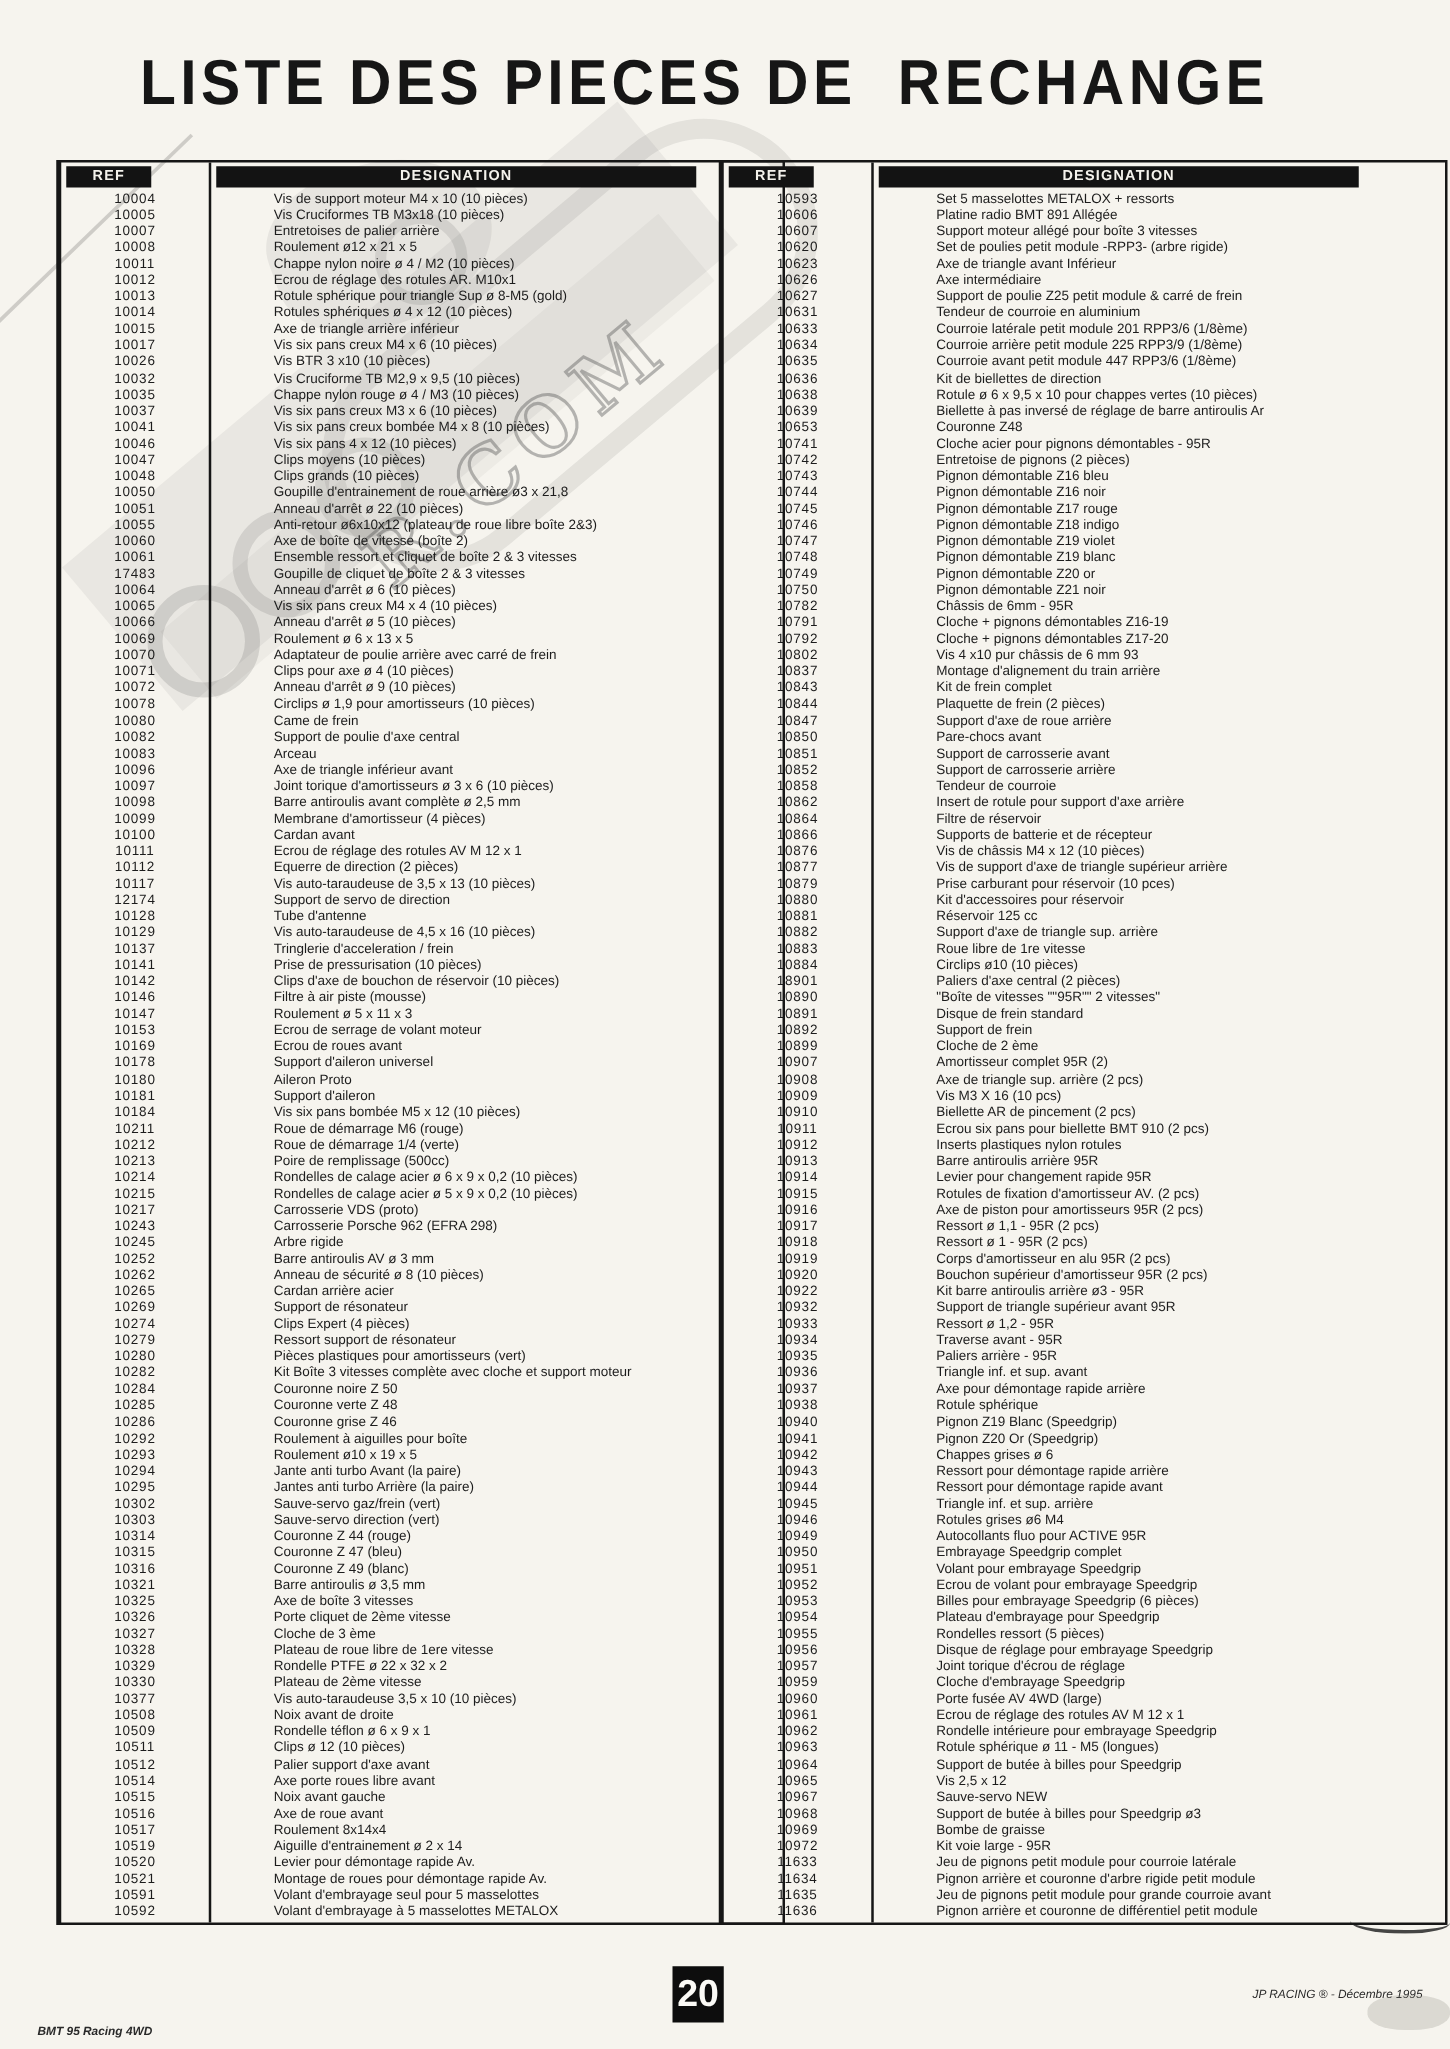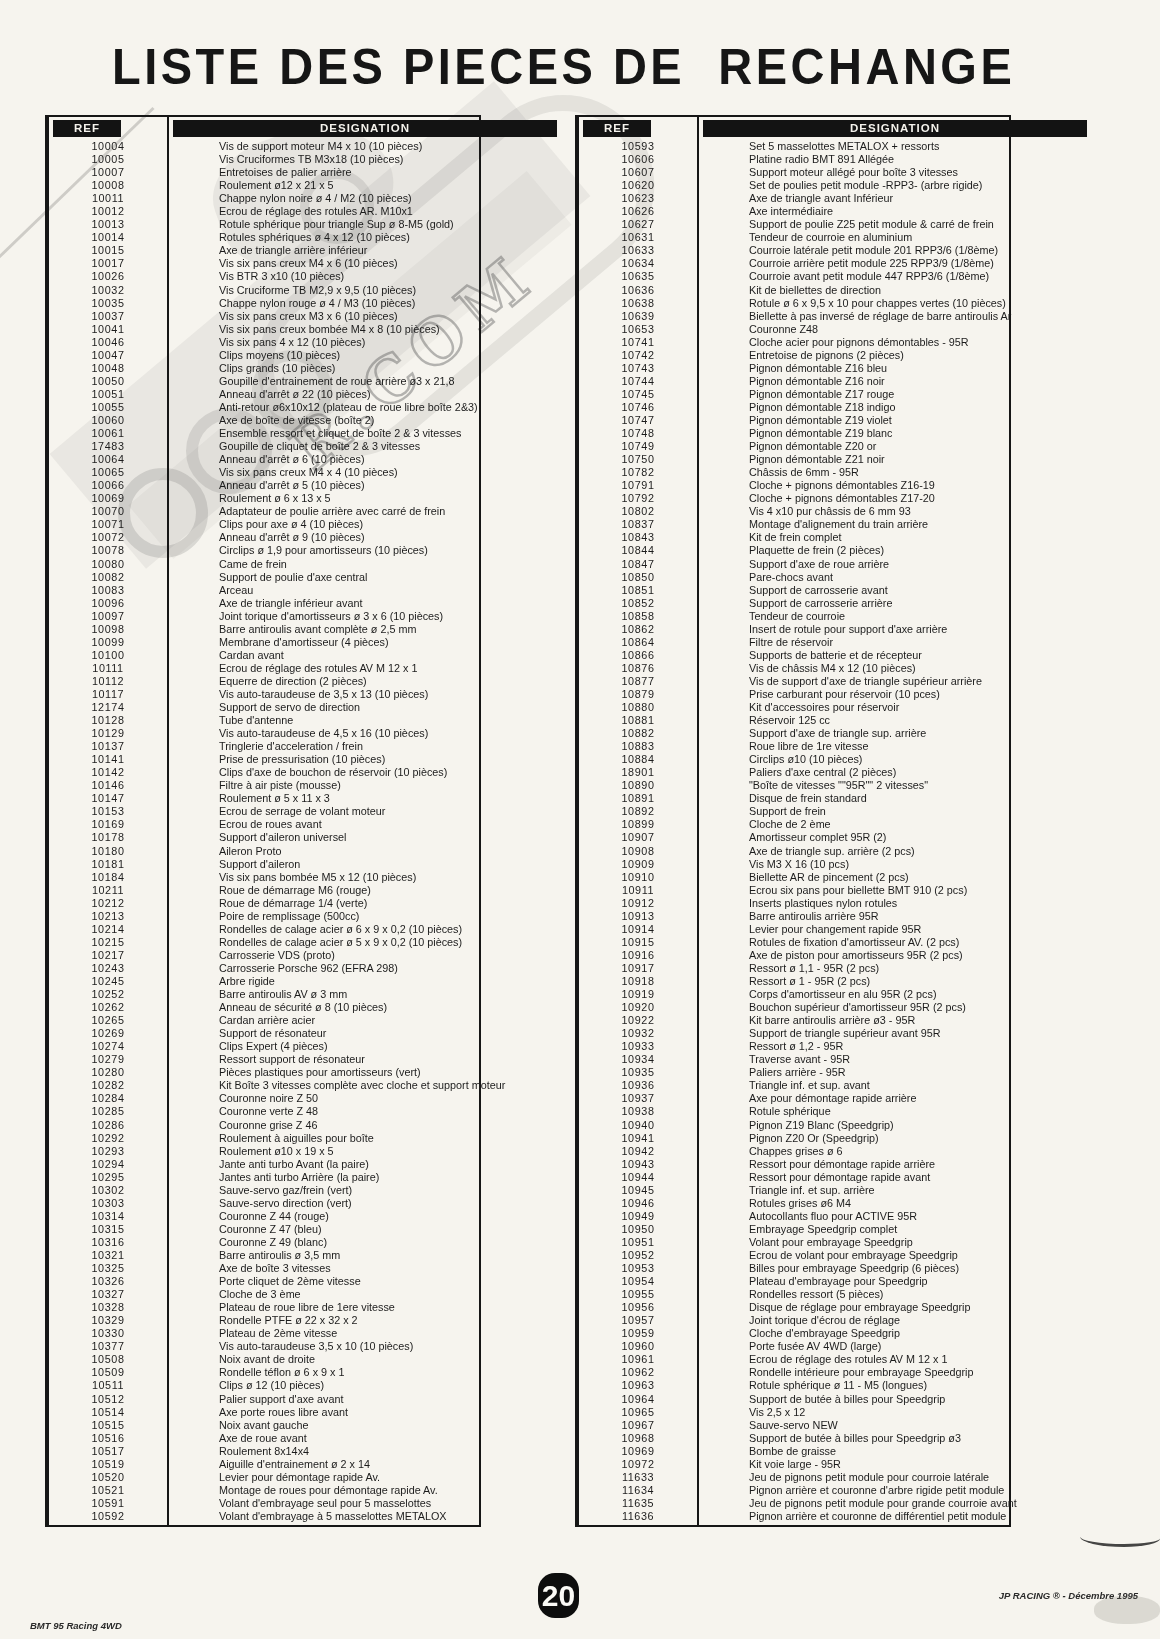--- a/index.html
+++ b/index.html
@@ -47,21 +47,21 @@
     left:300px;top:420px;
     font-family:"DejaVu Serif", serif;
     font-size:62px;font-weight:bold;letter-spacing:10px;
     color:transparent;-webkit-text-stroke:2.5px rgba(80,80,80,0.40);
     text-shadow:none;
     transform:rotate(-40deg);transform-origin:left center;
     white-space:nowrap;
   }
   
   .ptable{
-    position:absolute;top:115px;width:436px;height:1412px;
+    position:absolute;top:128px;width:583px;height:1412px;
     border:2px solid #161616;border-left:4px solid #161616;
     box-sizing:border-box;
   }
   .ptable.left{left:45px;}
   .ptable.right{left:575px;}
   .divider{position:absolute;top:0;bottom:0;left:118px;width:2px;background:#161616;}
   .hbox{
     position:absolute;top:3px;height:17px;background:#131313;color:#f4f2ec;
     font-weight:bold;font-size:11.5px;text-align:center;line-height:17px;
     letter-spacing:1px;
@@ -70,23 +70,23 @@
   .hdes{left:124px;width:384px;}
   .rows{position:absolute;top:23px;left:0;right:0;}
   .trow{display:flex;height:13.05px;font-size:10.8px;line-height:13.05px;white-space:nowrap;}
   .tref{width:118px;text-align:center;flex:none;letter-spacing:0.6px;}
   .tdes{padding-left:52px;flex:1;overflow:visible;}
   
   .footer-left{position:absolute;left:30px;top:1588px;font-size:9.5px;font-weight:bold;font-style:italic;color:#2a2a2a;margin-top:32px;}
   .page-badge{
     position:absolute;left:538px;top:1573px;width:41px;height:45px;
     background:#0d0d0d;color:#fbfaf6;font-size:30px;font-weight:bold;
-    text-align:center;line-height:45px;border-radius:17px;
+    text-align:center;line-height:45px;
   }
-  .footer-right{position:absolute;right:22px;top:1590px;font-size:9.5px;font-weight:bold;font-style:italic;color:#2a2a2a;}
+  .footer-right{position:absolute;right:22px;top:1590px;font-size:9.5px;font-weight:normal;font-style:italic;color:#2a2a2a;}
   
   .scan-wave{position:absolute;left:1080px;top:1528px;width:80px;height:16px;border-bottom:3px solid rgba(25,25,25,0.8);border-radius:0 0 45% 55%;}
   .scan-smudge{position:absolute;left:1094px;top:1596px;width:66px;height:28px;background:rgba(125,122,112,0.22);border-radius:45%;}
 </style>
 </head>
 <body>
 
 <div class="wm wm-blob"></div>
 <div class="wm wm-band"></div>
 <div class="wm wm-band2"></div>

